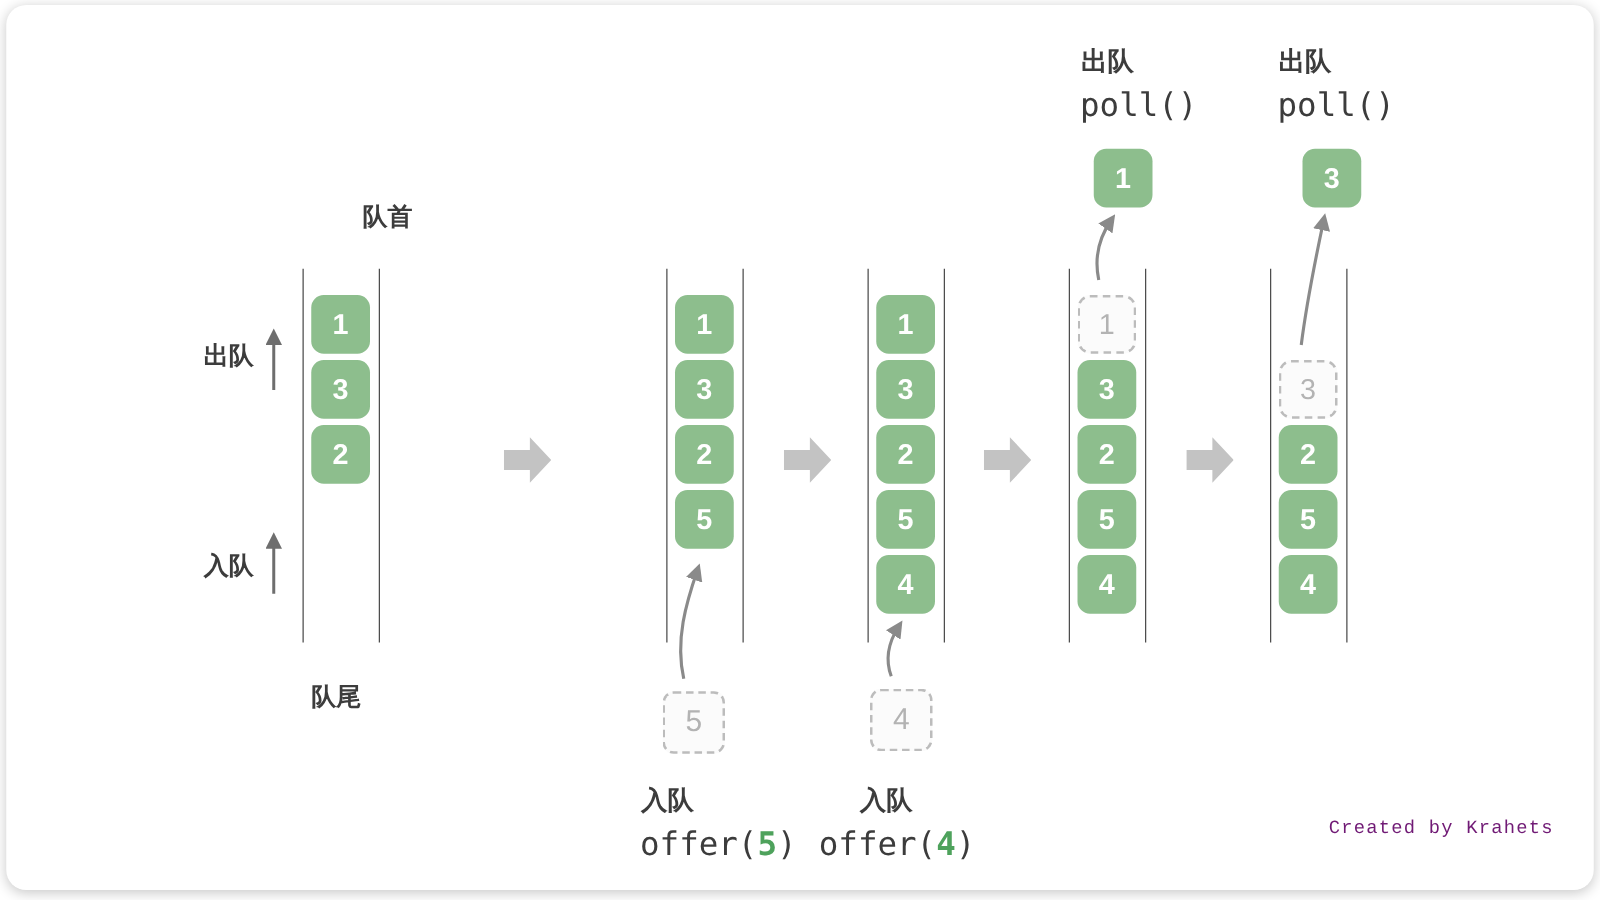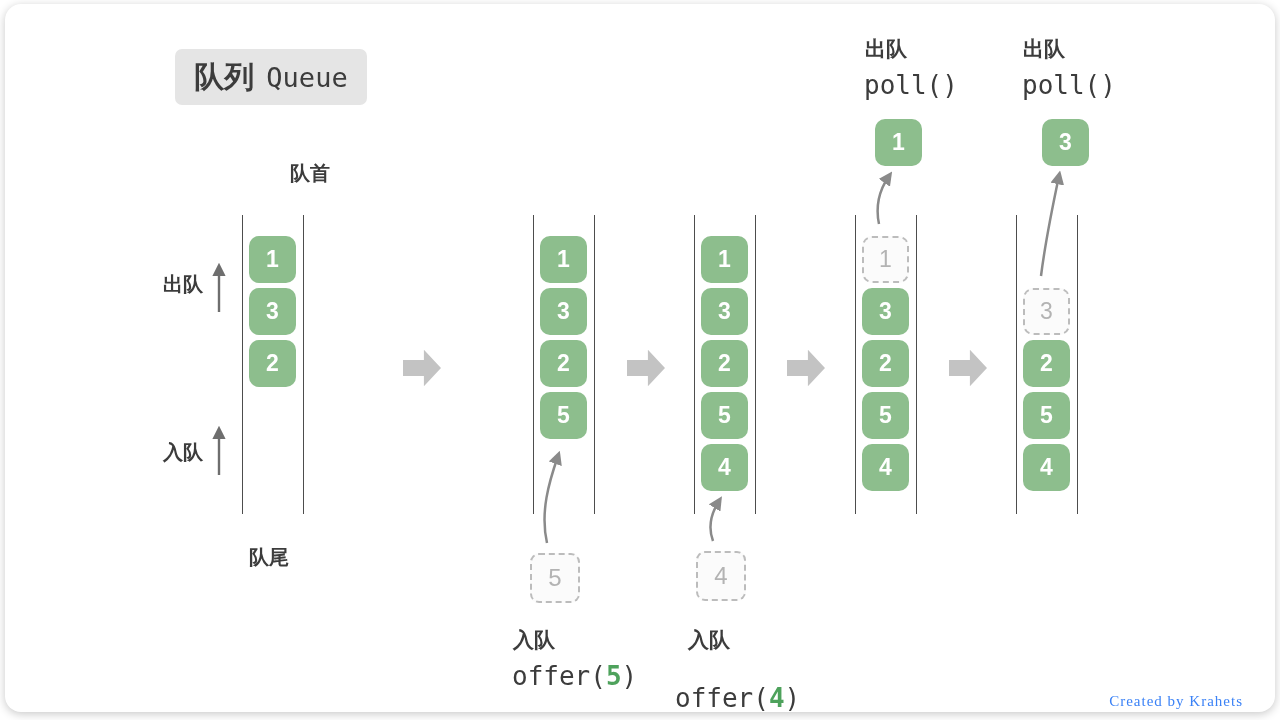--- a/index.html
+++ b/index.html
@@ -50,35 +50,31 @@
     clip-path:polygon(0% 29%, 55% 29%, 55% 2%, 100% 50%, 55% 98%, 55% 71%, 0% 71%);
   }
   
   .op-action { position:absolute; font-size:21px; font-weight:600; color:#3c3c3c; }
   .op-code { position:absolute; font-size:26px; font-family:"DejaVu Sans Mono", monospace; color:#3c3c3c; white-space:nowrap; }
   .op-code .arg { color:var(--code-green, #4ea25c); font-weight:700; }
 
   .overlay { position:absolute; left:0; top:0; width:1270px; height:708px; pointer-events:none; }
 
   .watermark {
-    position:absolute; right:32px; top:689px;
-    font-family:Liberation Serif, serif; font-size:15px;
-    letter-spacing:1px; color:#3b82f6;
+    position:absolute; right:32px; top:650px;
+    font-family:Liberation Mono, monospace; font-size:15px;
+    letter-spacing:1px; color:#701a75;
   }
 </style>
 </head>
 <body>
 
 <div class="stage">
   <div class="card">
 
-    <div class="title-badge">
-      <span class="title-zh">队列</span>
-      <span class="title-en">Queue</span>
-    </div>
 
     <div class="cjk-label" style="left:244px; top:156px;margin-left:41px;">队首</div>
     <div class="cjk-label" style="left:244px; top:540px;">队尾</div>
 
     <div class="cjk-label" style="left:158px; top:267px;">出队</div>
     <div class="cjk-label" style="left:158px; top:435px;">入队</div>
 
     <div class="channel" style="left:237px;"></div>
     <div class="slot" style="left:244px; top:232px;">1</div>
     <div class="slot" style="left:244px; top:284px;">3</div>
@@ -99,21 +95,21 @@
     <div class="op-code" style="left:507px; top:657px;"><span>offer(</span><span class="arg">5</span><span>)</span></div>
 
     <div class="channel" style="left:689px;"></div>
     <div class="slot" style="left:696px; top:232px;">1</div>
     <div class="slot" style="left:696px; top:284px;">3</div>
     <div class="slot" style="left:696px; top:336px;">2</div>
     <div class="slot" style="left:696px; top:388px;">5</div>
     <div class="slot" style="left:696px; top:440px;">4</div>
     <div class="incoming" style="left:691px; top:547px;">4</div>
     <div class="op-action" style="left:683px; top:622px;">入队</div>
-    <div class="op-code" style="left:670px; top:657px;margin-top:22px;"><span>offer(</span><span class="arg">4</span><span>)</span></div>
+    <div class="op-code" style="left:650px; top:657px;"><span>offer(</span><span class="arg">4</span><span>)</span></div>
 
     <div class="op-action" style="left:860px; top:31px;">出队</div>
     <div class="op-code" style="left:859px; top:66px;">poll()</div>
     <div class="slot" style="left:870px; top:115px;">1</div>
     <div class="channel" style="left:850px;"></div>
     <div class="slot dashed" style="left:857px; top:232px;">1</div>
     <div class="slot" style="left:857px; top:284px;">3</div>
     <div class="slot" style="left:857px; top:336px;">2</div>
     <div class="slot" style="left:857px; top:388px;">5</div>
     <div class="slot" style="left:857px; top:440px;">4</div>

